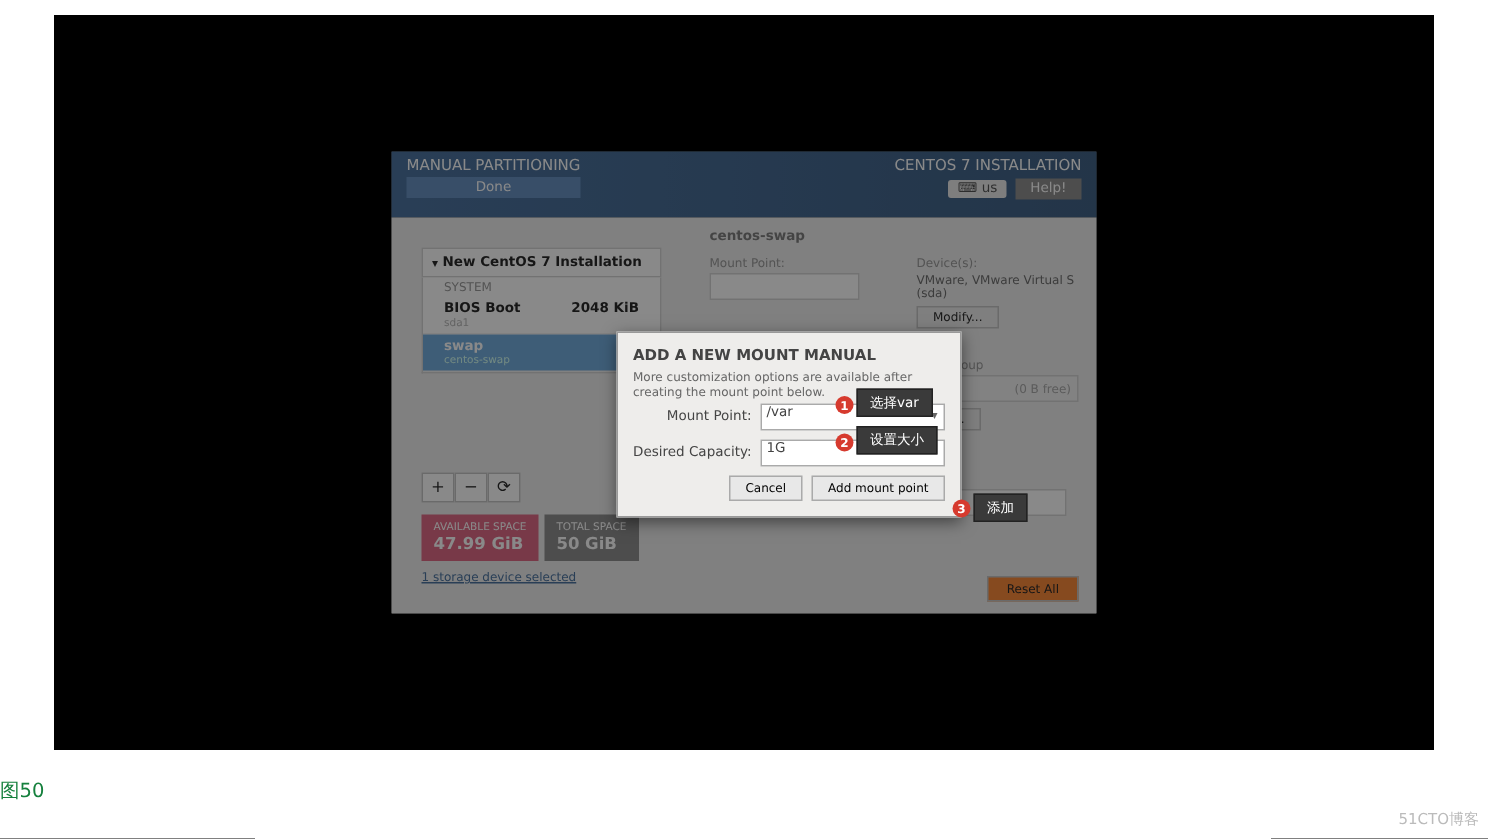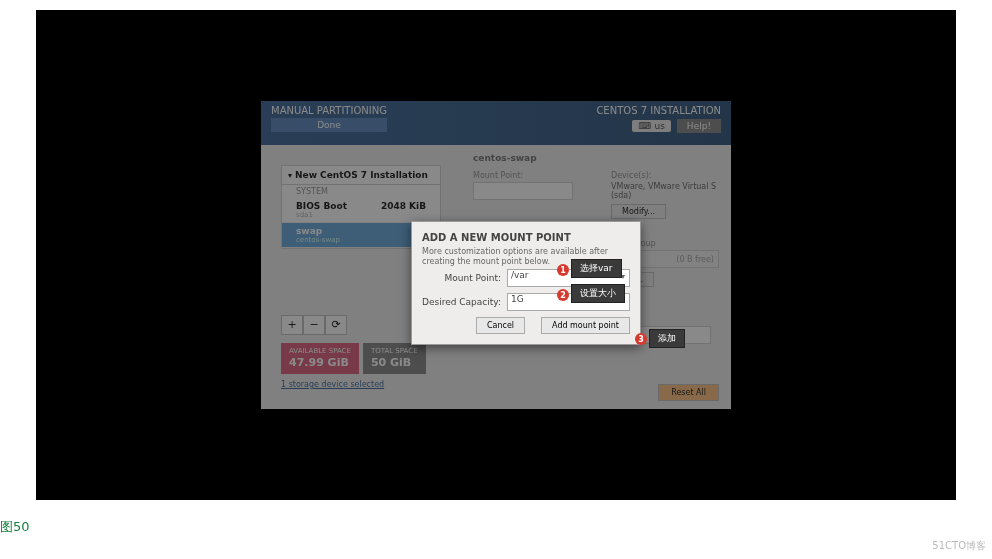--- a/index.html
+++ b/index.html
@@ -34,30 +34,30 @@
 .spv{font-size:11px;font-weight:bold}
 .link{color:#2b5a8f;font-size:8px;text-decoration:underline}
 .right{flex:1;padding:8px 12px;font-size:9px;color:#555;position:relative}
 .rtitle{font-weight:bold;margin-bottom:8px;color:#666}
 .rrow{display:flex;gap:30px;margin-bottom:10px}
 .rcol{flex:1}
 .rlbl{font-size:8px;color:#888;margin-bottom:2px}
 .rin{width:100px;height:18px;border:1px solid #ccc;background:#fff}
 .rsel{width:120px;height:18px;border:1px solid #ccc;background:#f0f0f0;font-size:8px;padding:0 4px;display:flex;align-items:center;justify-content:space-between}
 .rbtn{padding:2px 10px;font-size:8px;background:#e8e8e8;border:1px solid #bbb;margin-top:4px}
-.rbtn2{padding:3px 12px;font-size:8px;background:#fdba74;border:1px solid #bbb;position:absolute;bottom:8px;right:12px}
+.rbtn2{padding:3px 12px;font-size:8px;background:#f97316;border:1px solid #bbb;position:absolute;bottom:8px;right:12px}
 .dim{position:absolute;inset:0;background:rgba(40,40,40,.55)}
 .dlg{position:absolute;left:150px;top:120px;width:230px;background:#eeedeb;border:1px solid #999;box-shadow:0 3px 10px rgba(0,0,0,.5);padding:10px;z-index:10}
 .dtitle{font-size:10px;font-weight:bold;color:#444;margin-bottom:4px}
 .ddesc{font-size:8px;color:#666;margin-bottom:1px;line-height:1.3}
 .drow{display:flex;align-items:center;margin-bottom:6px;font-size:9px;color:#444}
 .dlbl{width:85px;text-align:right;padding-right:6px}
 .din{flex:1;height:18px;border:1px solid #aaa;background:#fff;font-size:9px;padding:0 3px;position:relative}
 .combo::after{content:"▾";position:absolute;right:4px;top:2px;font-size:8px;color:#666}
-.dbtns{display:flex;justify-content:flex-end;gap:16px;margin-top:4px}
+.dbtns{display:flex;justify-content:flex-end;gap:6px;margin-top:4px}
 .dbtn{padding:3px 10px;font-size:8px;background:#e8e8e8;border:1px solid #aaa}
 .callout{position:absolute;background:#3a3a3a;color:#fff;font-size:9px;padding:2px 8px;border:1px solid #222;z-index:20;display:flex;align-items:center}
 .cnum-only{position:absolute;z-index:21;width:12px;height:12px;border-radius:50%;background:#d63a2e;color:#fff;font-size:8px;display:flex;align-items:center;justify-content:center;font-weight:bold}
 .caption{text-align:left;font-size:13px;margin-top:18px;color:#15803d}
 .watermark{position:absolute;right:6px;bottom:6px;font-size:10px;color:#bbb;writing-mode:horizontal-tb}
 </style>
 </head>
 <body>
 
 <div class="outer">
@@ -148,21 +148,21 @@
          <div class="rin" style="padding:2px 3px;font-size:8px">swap</div>
        </div>
      </div>
      <button class="rbtn2">Reset All</button>
    </div>
   </div>
 
   <div class="dim"></div>
 
   <div class="dlg">
-    <div class="dtitle">ADD A NEW MOUNT POINT</div>
+    <div class="dtitle">ADD A NEW MOUNT MANUAL</div>
     <div class="ddesc">More customization options are available after creating the mount point below.</div>
     <div class="drow">
       <div class="dlbl">Mount Point:</div>
       <div class="din combo">/var</div>
     </div>
     <div class="drow">
       <div class="dlbl">Desired Capacity:</div>
       <div class="din">1G</div>
     </div>
     <div class="dbtns">

